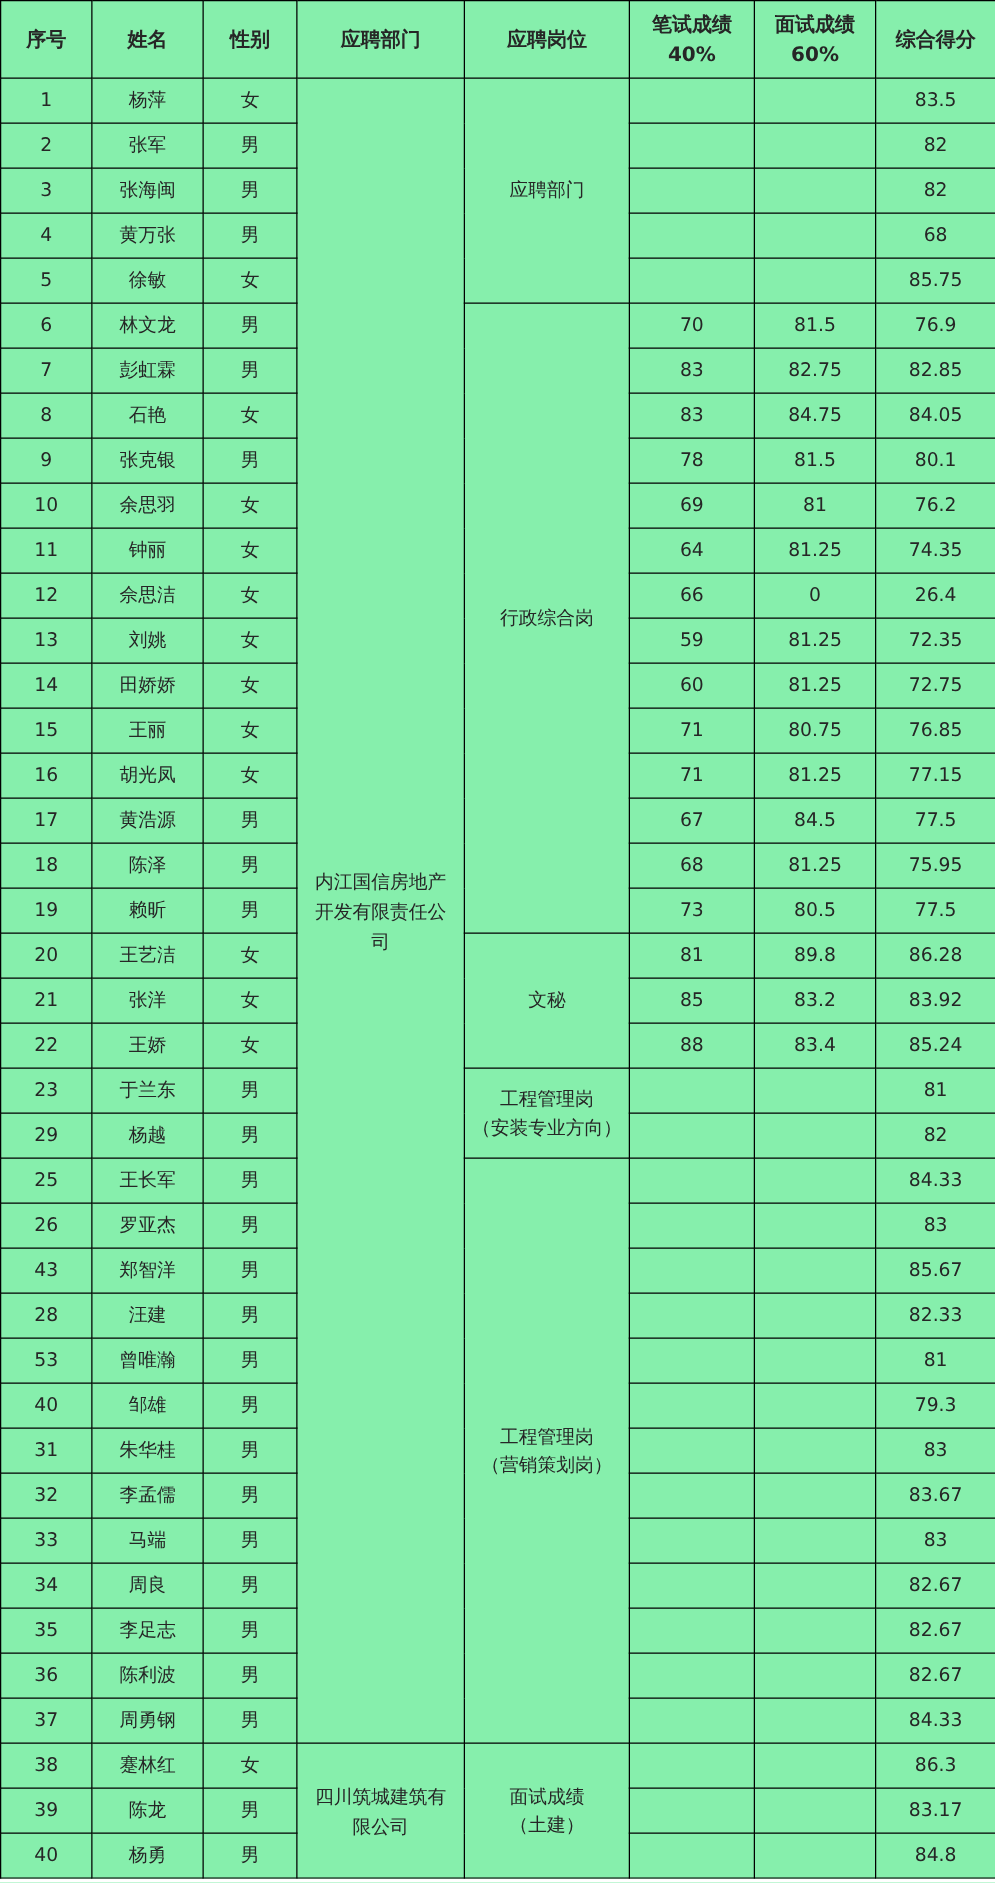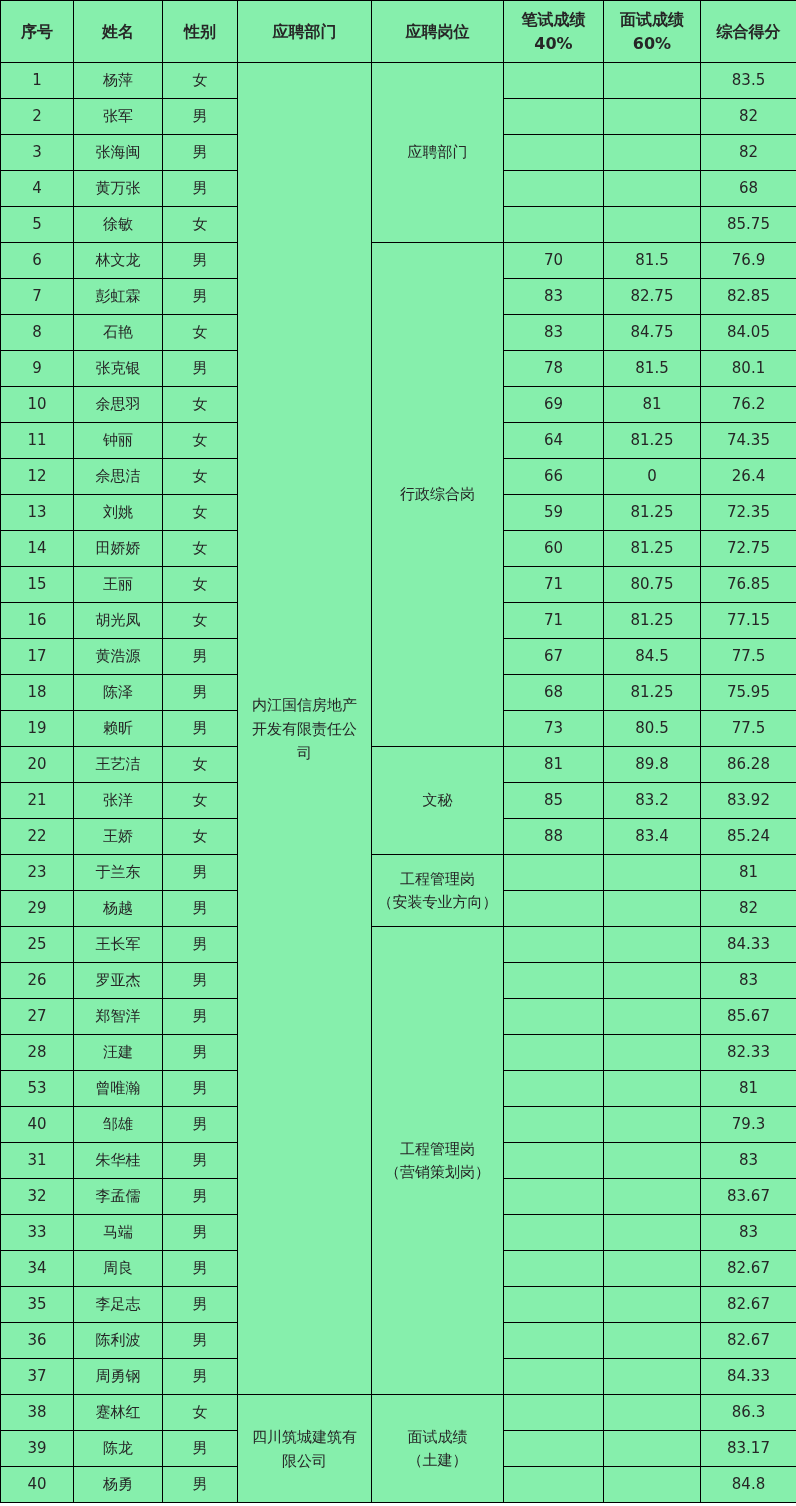--- a/index.html
+++ b/index.html
@@ -309,21 +309,21 @@
       </tr>
       <tr>
         <td>26</td>
         <td>罗亚杰</td>
         <td>男</td>
         <td></td>
         <td></td>
         <td>83</td>
       </tr>
       <tr>
-        <td>27</td>
+        <td>43</td>
         <td>郑智洋</td>
         <td>男</td>
         <td></td>
         <td></td>
         <td>85.67</td>
       </tr>
       <tr>
         <td>28</td>
         <td>汪建</td>
         <td>男</td>

